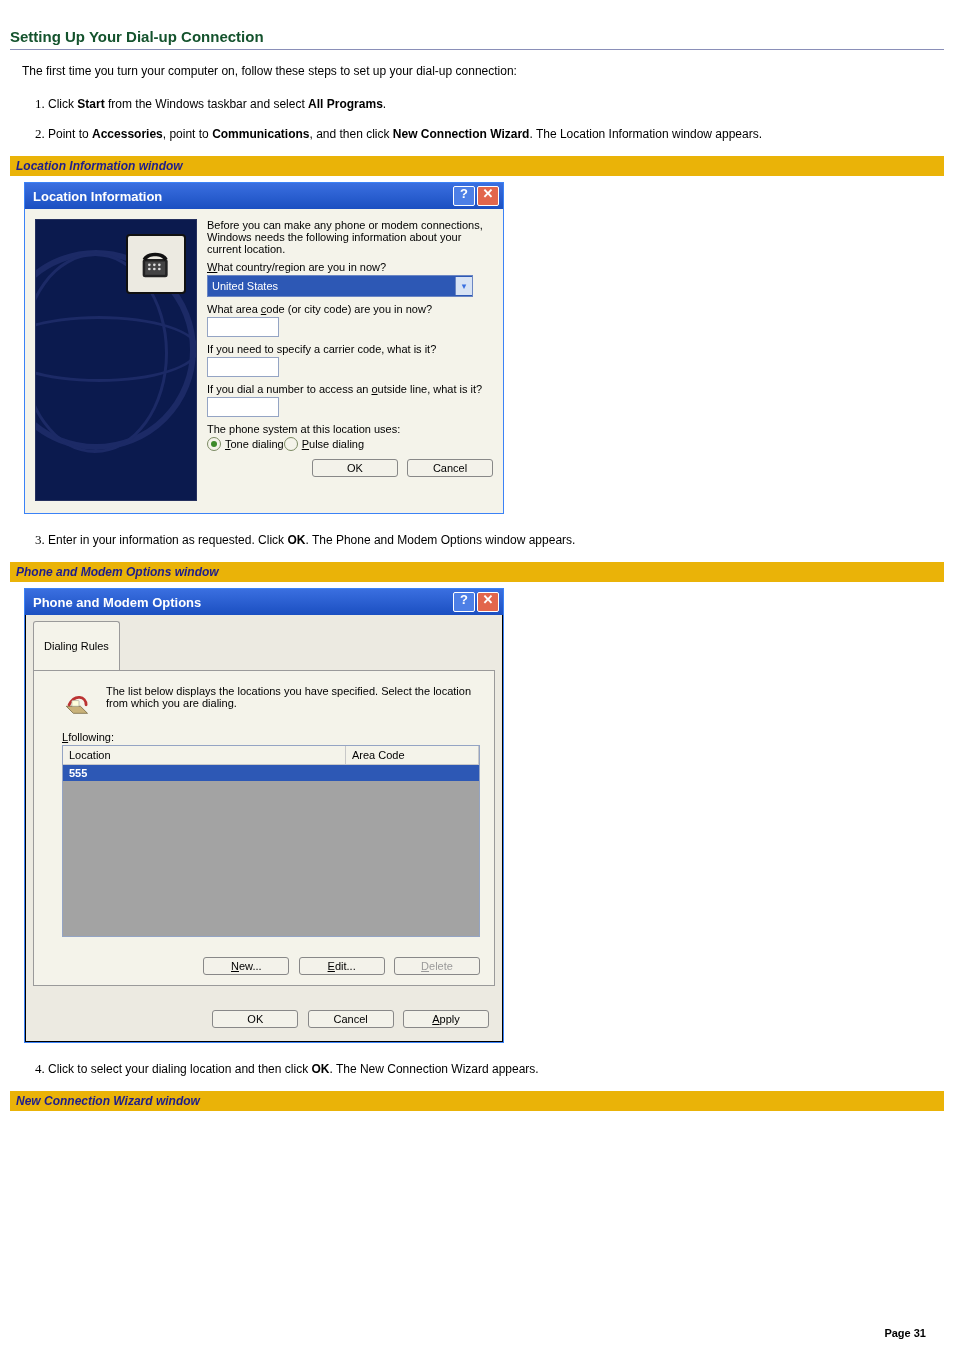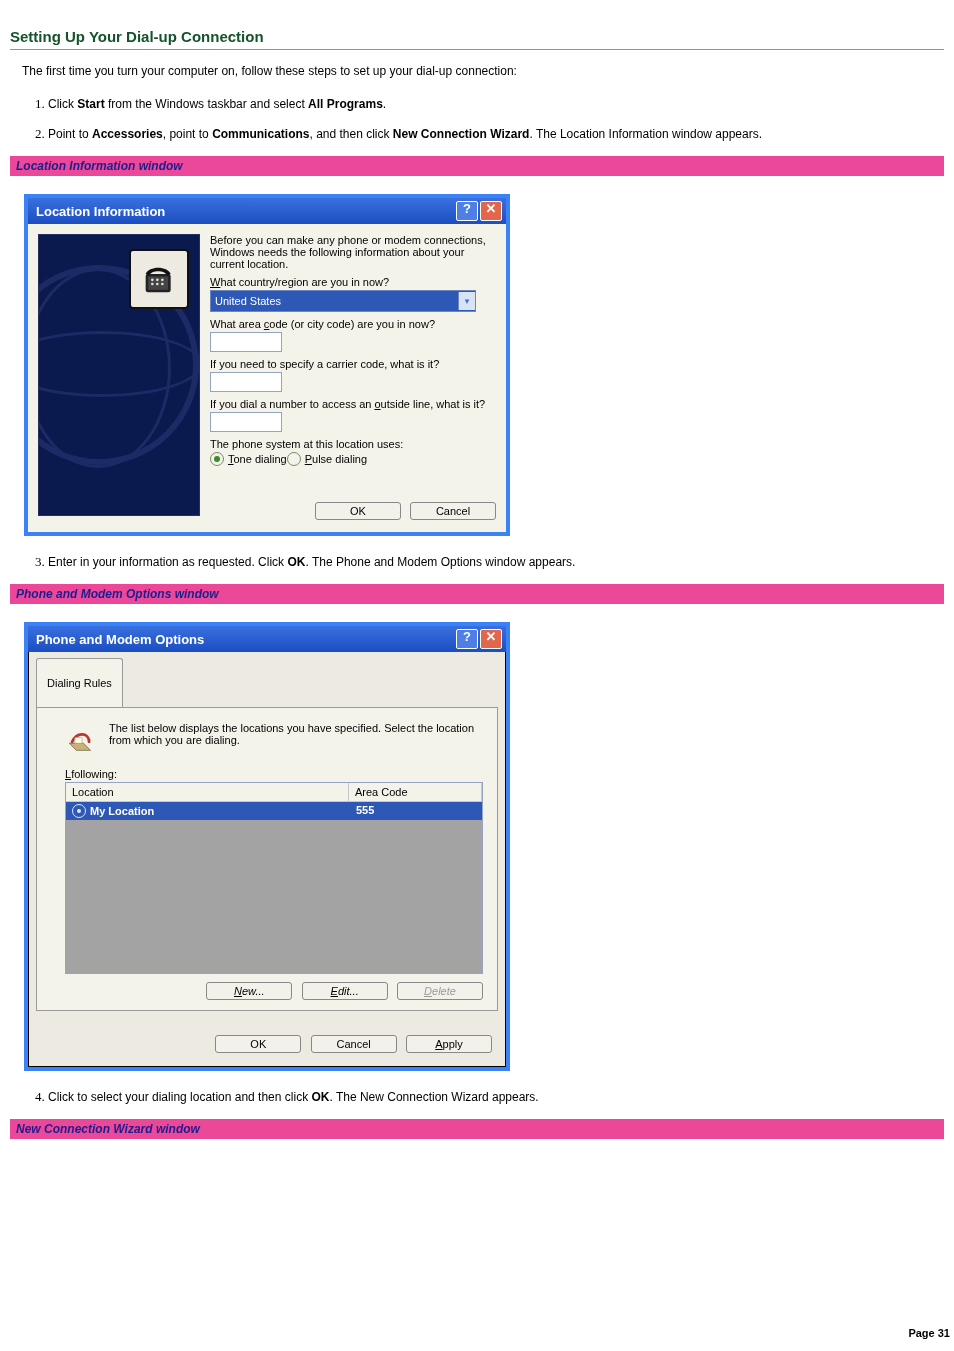--- a/index.html
+++ b/index.html
@@ -33,41 +33,41 @@
     font-family: "Times New Roman", serif;
     font-size: 13px;
     margin-bottom: 14px;
   }
   ol.steps li .li-body {
     font-family: Verdana, Arial, sans-serif;
     font-size: 12px;
   }
   .li-body b { font-weight: bold; }
   .caption-bar {
-    background: #ec4899;
+    background: #eab308;
     color: #1d1d8d;
     font-style: italic;
     font-weight: bold;
     font-size: 12px;
     padding: 3px 6px;
-    margin: 4px 0 18px 0;
+    margin: 4px 0 6px 0;
   }
   .page-num {
     position: absolute;
-    right: 4px;
+    right: 28px;
     bottom: 12px;
     font-size: 11px;
     font-weight: bold;
   }
   .page-wrap { position: relative; min-height: 1351px; }
 
   
   .xp-window {
     width: 478px;
-    border: 4px solid #3b82f6;
+    border: 1px solid #3b82f6;
     background: #eceae1;
     margin: 0 0 18px 14px;
     box-shadow: 0 0 0 1px #000 inset;
     font-family: Tahoma, Arial, sans-serif;
   }
   .xp-title {
     display: flex;
     align-items: center;
     background: linear-gradient(to bottom, #3a6fe0 0%, #1b4fc1 100%);
     padding: 3px 4px;
@@ -208,21 +208,21 @@
     justify-content: center;
   }
   .radio.checked .dot::after {
     content: "";
     width: 6px; height: 6px;
     background: #3c8a2a;
     border-radius: 50%;
   }
   .btn-row-right {
     text-align: right;
-    margin-top: 36px;
+    margin-top: 8px;
   }
   .u { text-decoration: underline; }
 
   
   .pm-tab-strip {
     padding: 6px 8px 0 8px;
   }
   .pm-tab {
     display: inline-block;
     border: 1px solid #9a9a9a;
@@ -289,22 +289,21 @@
     border-radius: 50%;
     display: inline-flex;
     align-items: center; justify-content: center;
   }
   .pm-sel-dot::after {
     content: ""; width: 4px; height: 4px;
     background: #dfe8fb; border-radius: 50%;
   }
   .pm-midbtns {
     text-align: right;
-    margin-top: 8px;
-    font-style: italic;
+    margin-top: 20px;
   }
   .pm-footer {
     text-align: right;
     padding: 16px 14px 14px 0;
   }
 </style>
 </head>
 <body>
 
 <div class="page-wrap">
@@ -419,24 +418,20 @@
         </div>
         <div>The list below displays the locations you have specified. Select the location from which you are dialing.</div>
       </div>
       <div style="font-size:11px;margin-bottom:2px;"><span class="u">L</span><span>following:</span></div>
       <div class="pm-list">
         <div class="pm-list-header">
           <div class="pm-col-loc">Location</div>
           <div class="pm-col-ac">Area Code</div>
         </div>
         <div class="pm-list-row selected">
-          <div class="pm-col-loc">
-                <span class="pm-sel-dot"></span>
-                <span>My Location</span>
-              </div>
           <div class="pm-col-ac">555</div>
         </div>
       </div>
       <div class="pm-midbtns">
         <span class="xp-btn"><span class="u">N</span><span>ew...</span></span>
         <span class="xp-btn"><span class="u">E</span><span>dit...</span></span>
         <span class="xp-btn disabled"><span class="u">D</span><span>elete</span></span>
       </div>
     </div>
     <div class="pm-footer">

